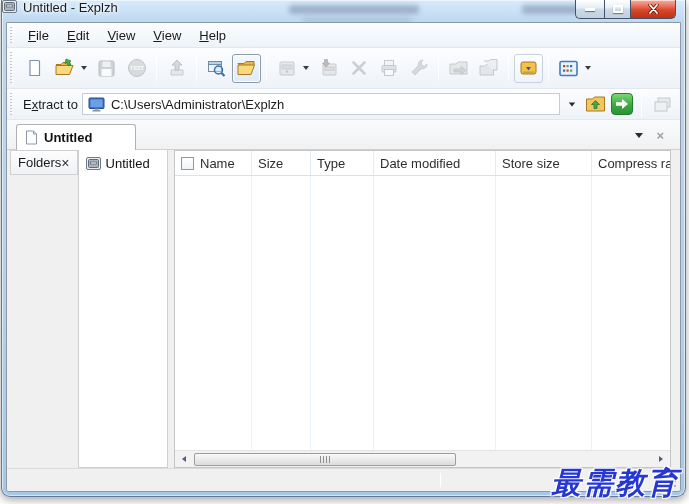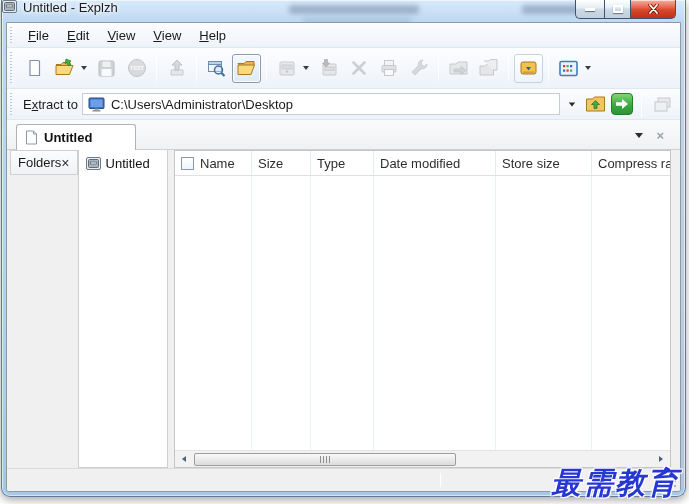--- a/index.html
+++ b/index.html
@@ -323,21 +323,21 @@
     <div class="bar extract-bar">
       <div class="grip"></div>
       <span class="extract-label"><span>E</span><span class="u">x</span><span>tract to</span></span>
       <div class="path-combo">
         <svg width="17" height="15" viewBox="0 0 17 15">
           <rect x="1" y="1" width="15" height="10.5" rx="1" fill="#3e74c8" stroke="#274c86"></rect>
           <rect x="2.5" y="2.5" width="12" height="7.5" fill="#6ba0e8"></rect>
           <rect x="6.5" y="11.5" width="4" height="1.8" fill="#9aa6b4"></rect>
           <rect x="4.5" y="13.1" width="8" height="1.4" fill="#7e8c9c"></rect>
         </svg>
-        <span class="path-text">C:\Users\Administrator\Desktop</span>
+        <span class="path-text">C:\Users\Administrator\Explzh</span>
       </div>
       <div class="combo-caret">
           <span class="caret-down" style="transform:scale(.8)"></span>
         </div>
       <div class="xbtn">
         <svg width="21" height="18" viewBox="0 0 21 18">
           <path d="M1.5 4h6l2-2h10v14h-18z" fill="#f0c75f" stroke="#a9791f"></path>
           <path d="M10.5 5.5l4 4h-2.5v4h-3v-4H6.5z" fill="#48a84c" stroke="#2a7d2e" stroke-width="0.8"></path>
         </svg>
       </div>

